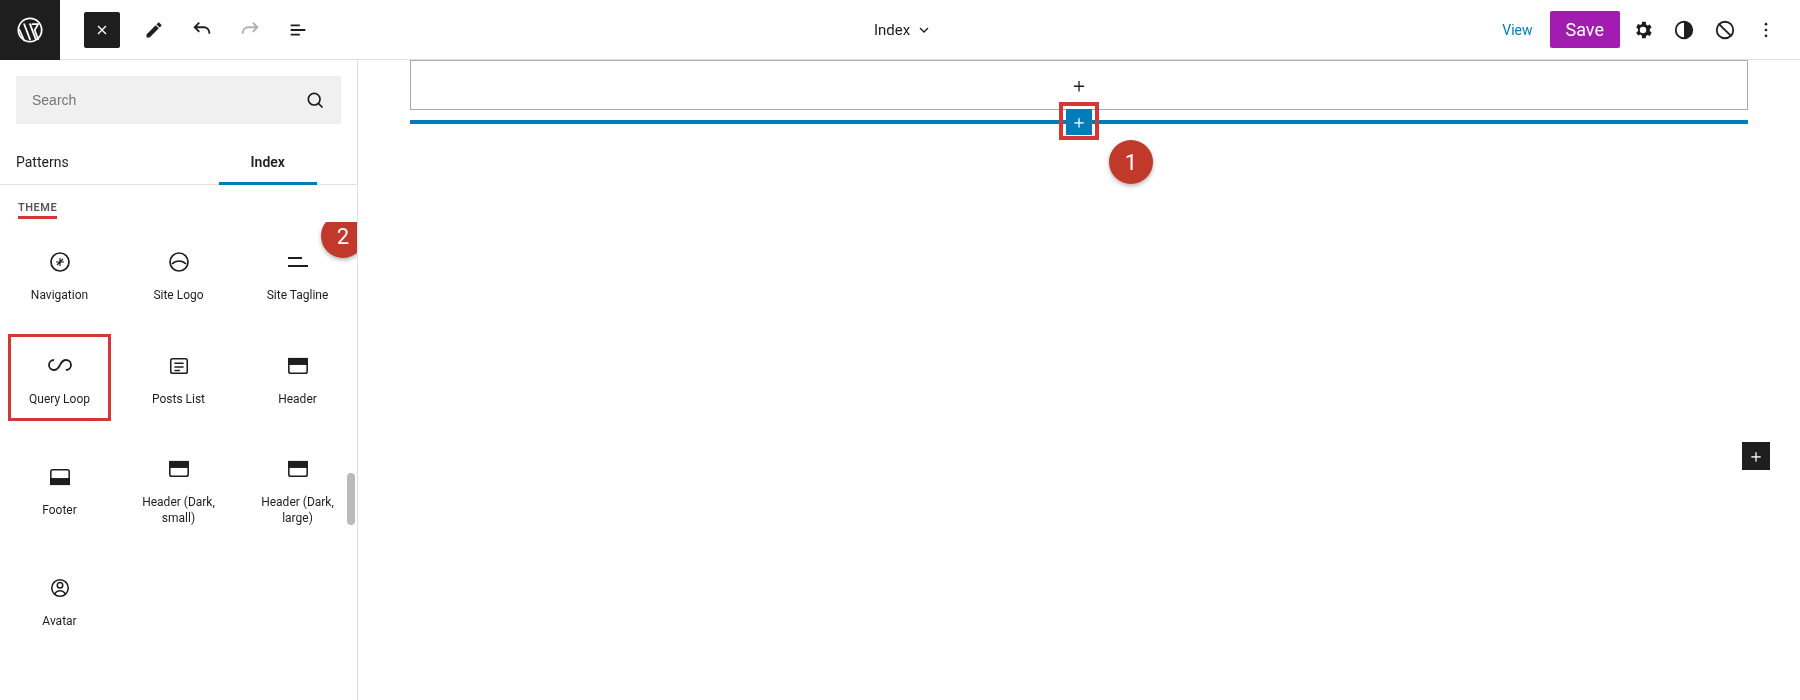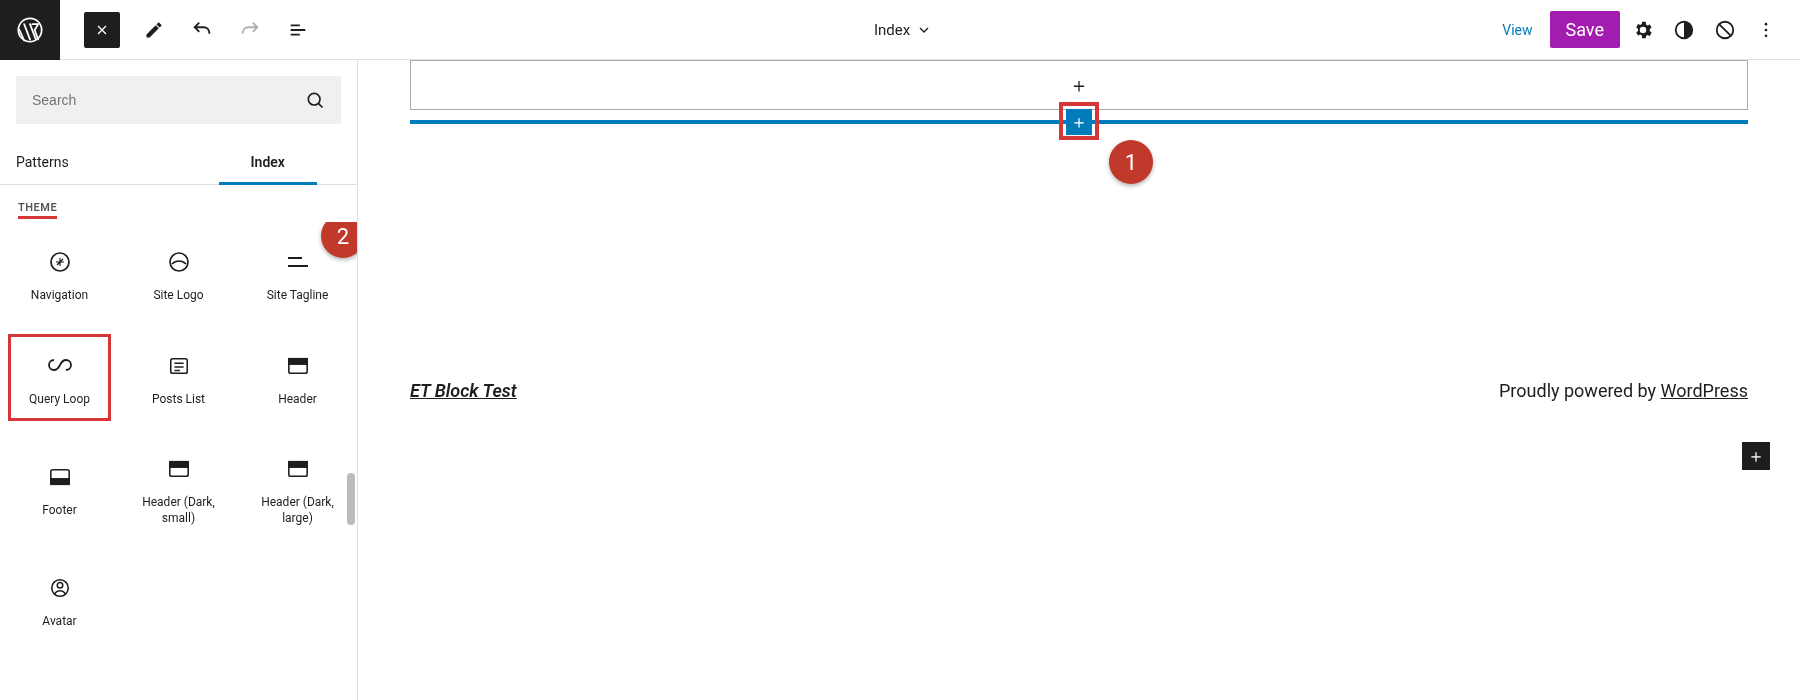--- a/index.html
+++ b/index.html
@@ -266,24 +266,18 @@
     <div class="canvas">
       <div class="header-block">
         <span class="plus-inside">＋</span>
       </div>
       <div class="insertion-line">
         <div class="red-outline-1"></div>
         <div class="insert-btn">＋</div>
         <div class="callout callout-1">1</div>
       </div>
 
-      <div class="footer-row">
-        <div class="footer-left">ET Block Test</div>
-        <div class="footer-right">
-          <span>Proudly powered by </span><a>WordPress</a>
-        </div>
-      </div>
 
       <div class="floating-add">＋</div>
     </div>
 
   </div>
 </div>
 
 </body></html>

